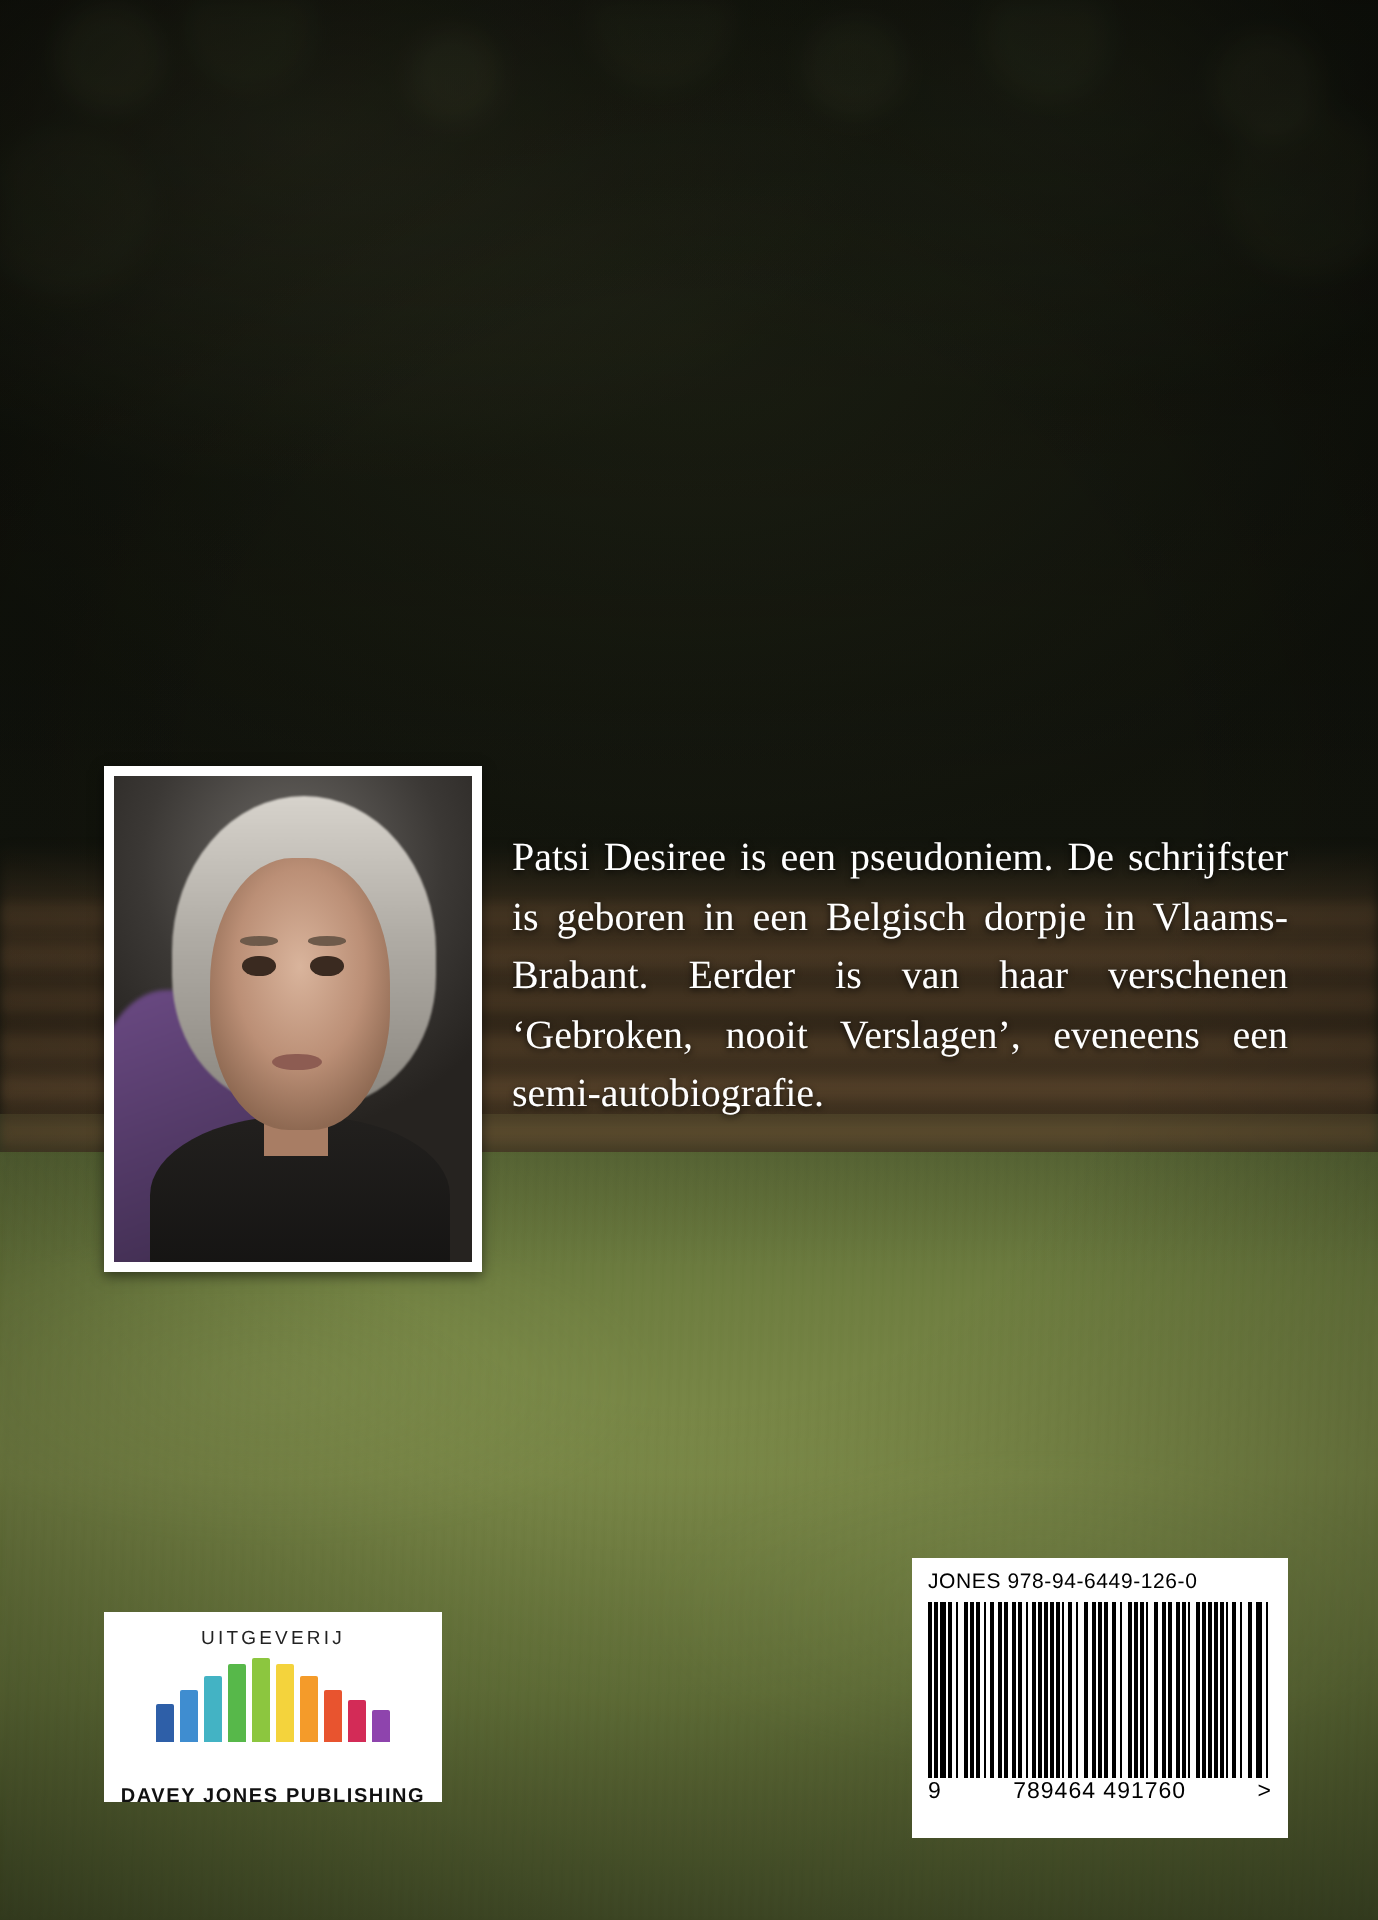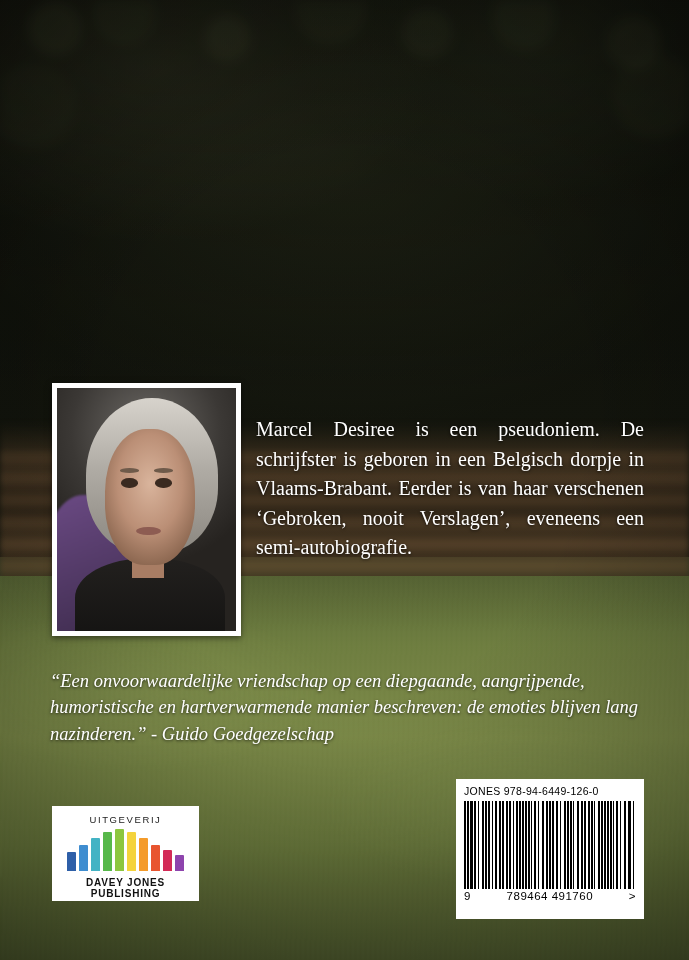--- a/index.html
+++ b/index.html
@@ -208,21 +208,21 @@
     font-size: 18.5px;
     line-height: 1.42;
     text-shadow: 0 1px 3px rgba(0,0,0,0.7);
   }
 
   
   .publisher {
     position: absolute;
     left: 52px;
     top: 806px;
-    width: 147px;
+    width: 169px;
     height: 95px;
     background: #ffffff;
     box-sizing: border-box;
     padding: 8px 6px 6px;
     text-align: center;
   }
   .pub-top {
     font-family: "Liberation Sans", sans-serif;
     font-size: 9.5px;
     letter-spacing: 1.6px;
@@ -239,21 +239,21 @@
   .pub-bars i {
     display: block;
     width: 9px;
     border-radius: 1px 1px 0 0;
   }
   .pub-name {
     font-family: "Liberation Sans", sans-serif;
     font-size: 10px;
     letter-spacing: 0.8px;
     color: #111;
-    margin-top: 6px;
+    margin-top: 22px;
     font-weight: bold;
   }
 
   
   .barcode-box {
     position: absolute;
     left: 456px;
     top: 779px;
     width: 188px;
     height: 140px;
@@ -320,24 +320,23 @@
           <div class="p-body"></div>
           <div class="p-neck"></div>
           <div class="p-face"></div>
           <div class="p-brow l"></div>
           <div class="p-brow r"></div>
           <div class="p-eye l"></div>
           <div class="p-eye r"></div>
           <div class="p-mouth"></div>
         </div>
       </div>
-      <div class="author-text">Marcel Desiree is een pseudoniem. De schrijfster is geboren in een Belgisch dorpje in Vlaams-Brabant. Eerder is van haar verschenen ‘Gebroken, nooit Verslagen’, eveneens een semi-autobiografie.</div>
+      <div class="author-text">Patsi Desiree is een pseudoniem. De schrijfster is geboren in een Belgisch dorpje in Vlaams-Brabant. Eerder is van haar verschenen ‘Gebroken, nooit Verslagen’, eveneens een semi-autobiografie.</div>
     </div>
 
-    <div class="quote">“Een onvoorwaardelijke vriendschap op een diepgaande, aangrijpende, humoristische en hartverwarmende manier beschreven: de emoties blijven lang nazinderen.” - Guido Goedgezelschap</div>
 
     <div class="publisher">
       <div class="pub-top">UITGEVERIJ</div>
       <div class="pub-bars">
         <i style="height:46%;background:#2e5fa8"></i>
         <i style="height:62%;background:#3f8dd0"></i>
         <i style="height:78%;background:#43b3c4"></i>
         <i style="height:92%;background:#57b84a"></i>
         <i style="height:100%;background:#8cc63f"></i>
         <i style="height:92%;background:#f4d33c"></i>

